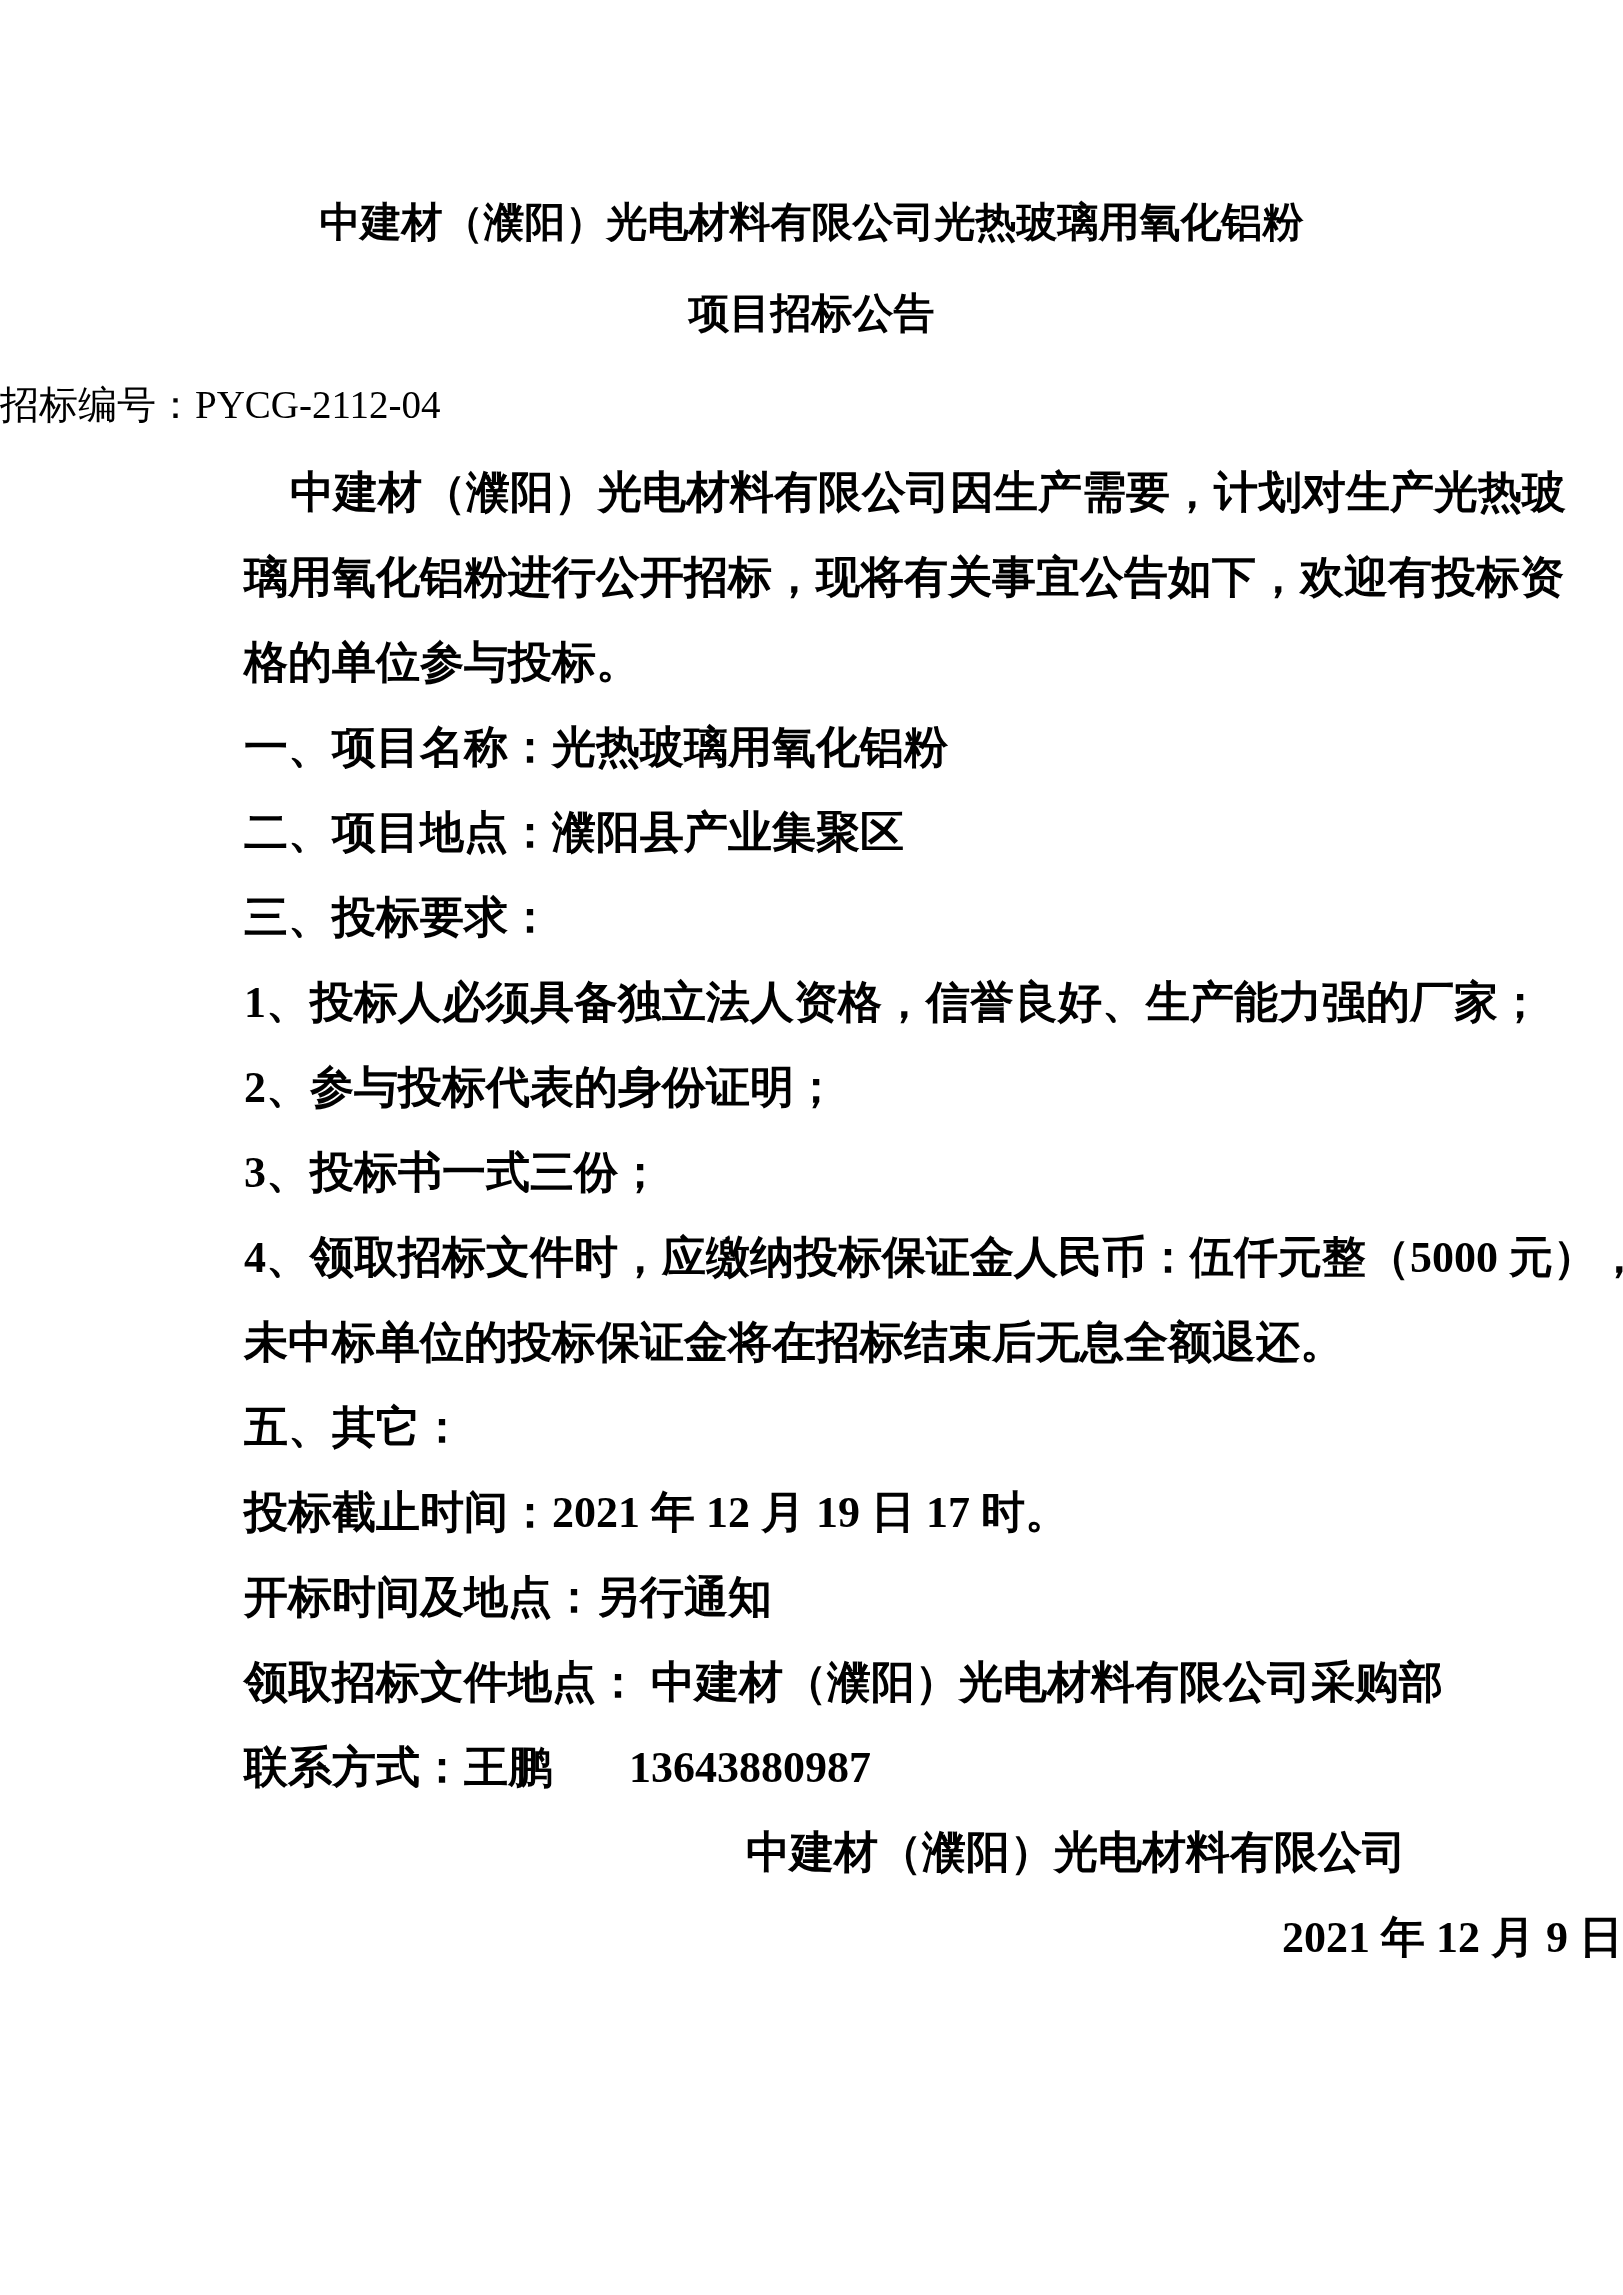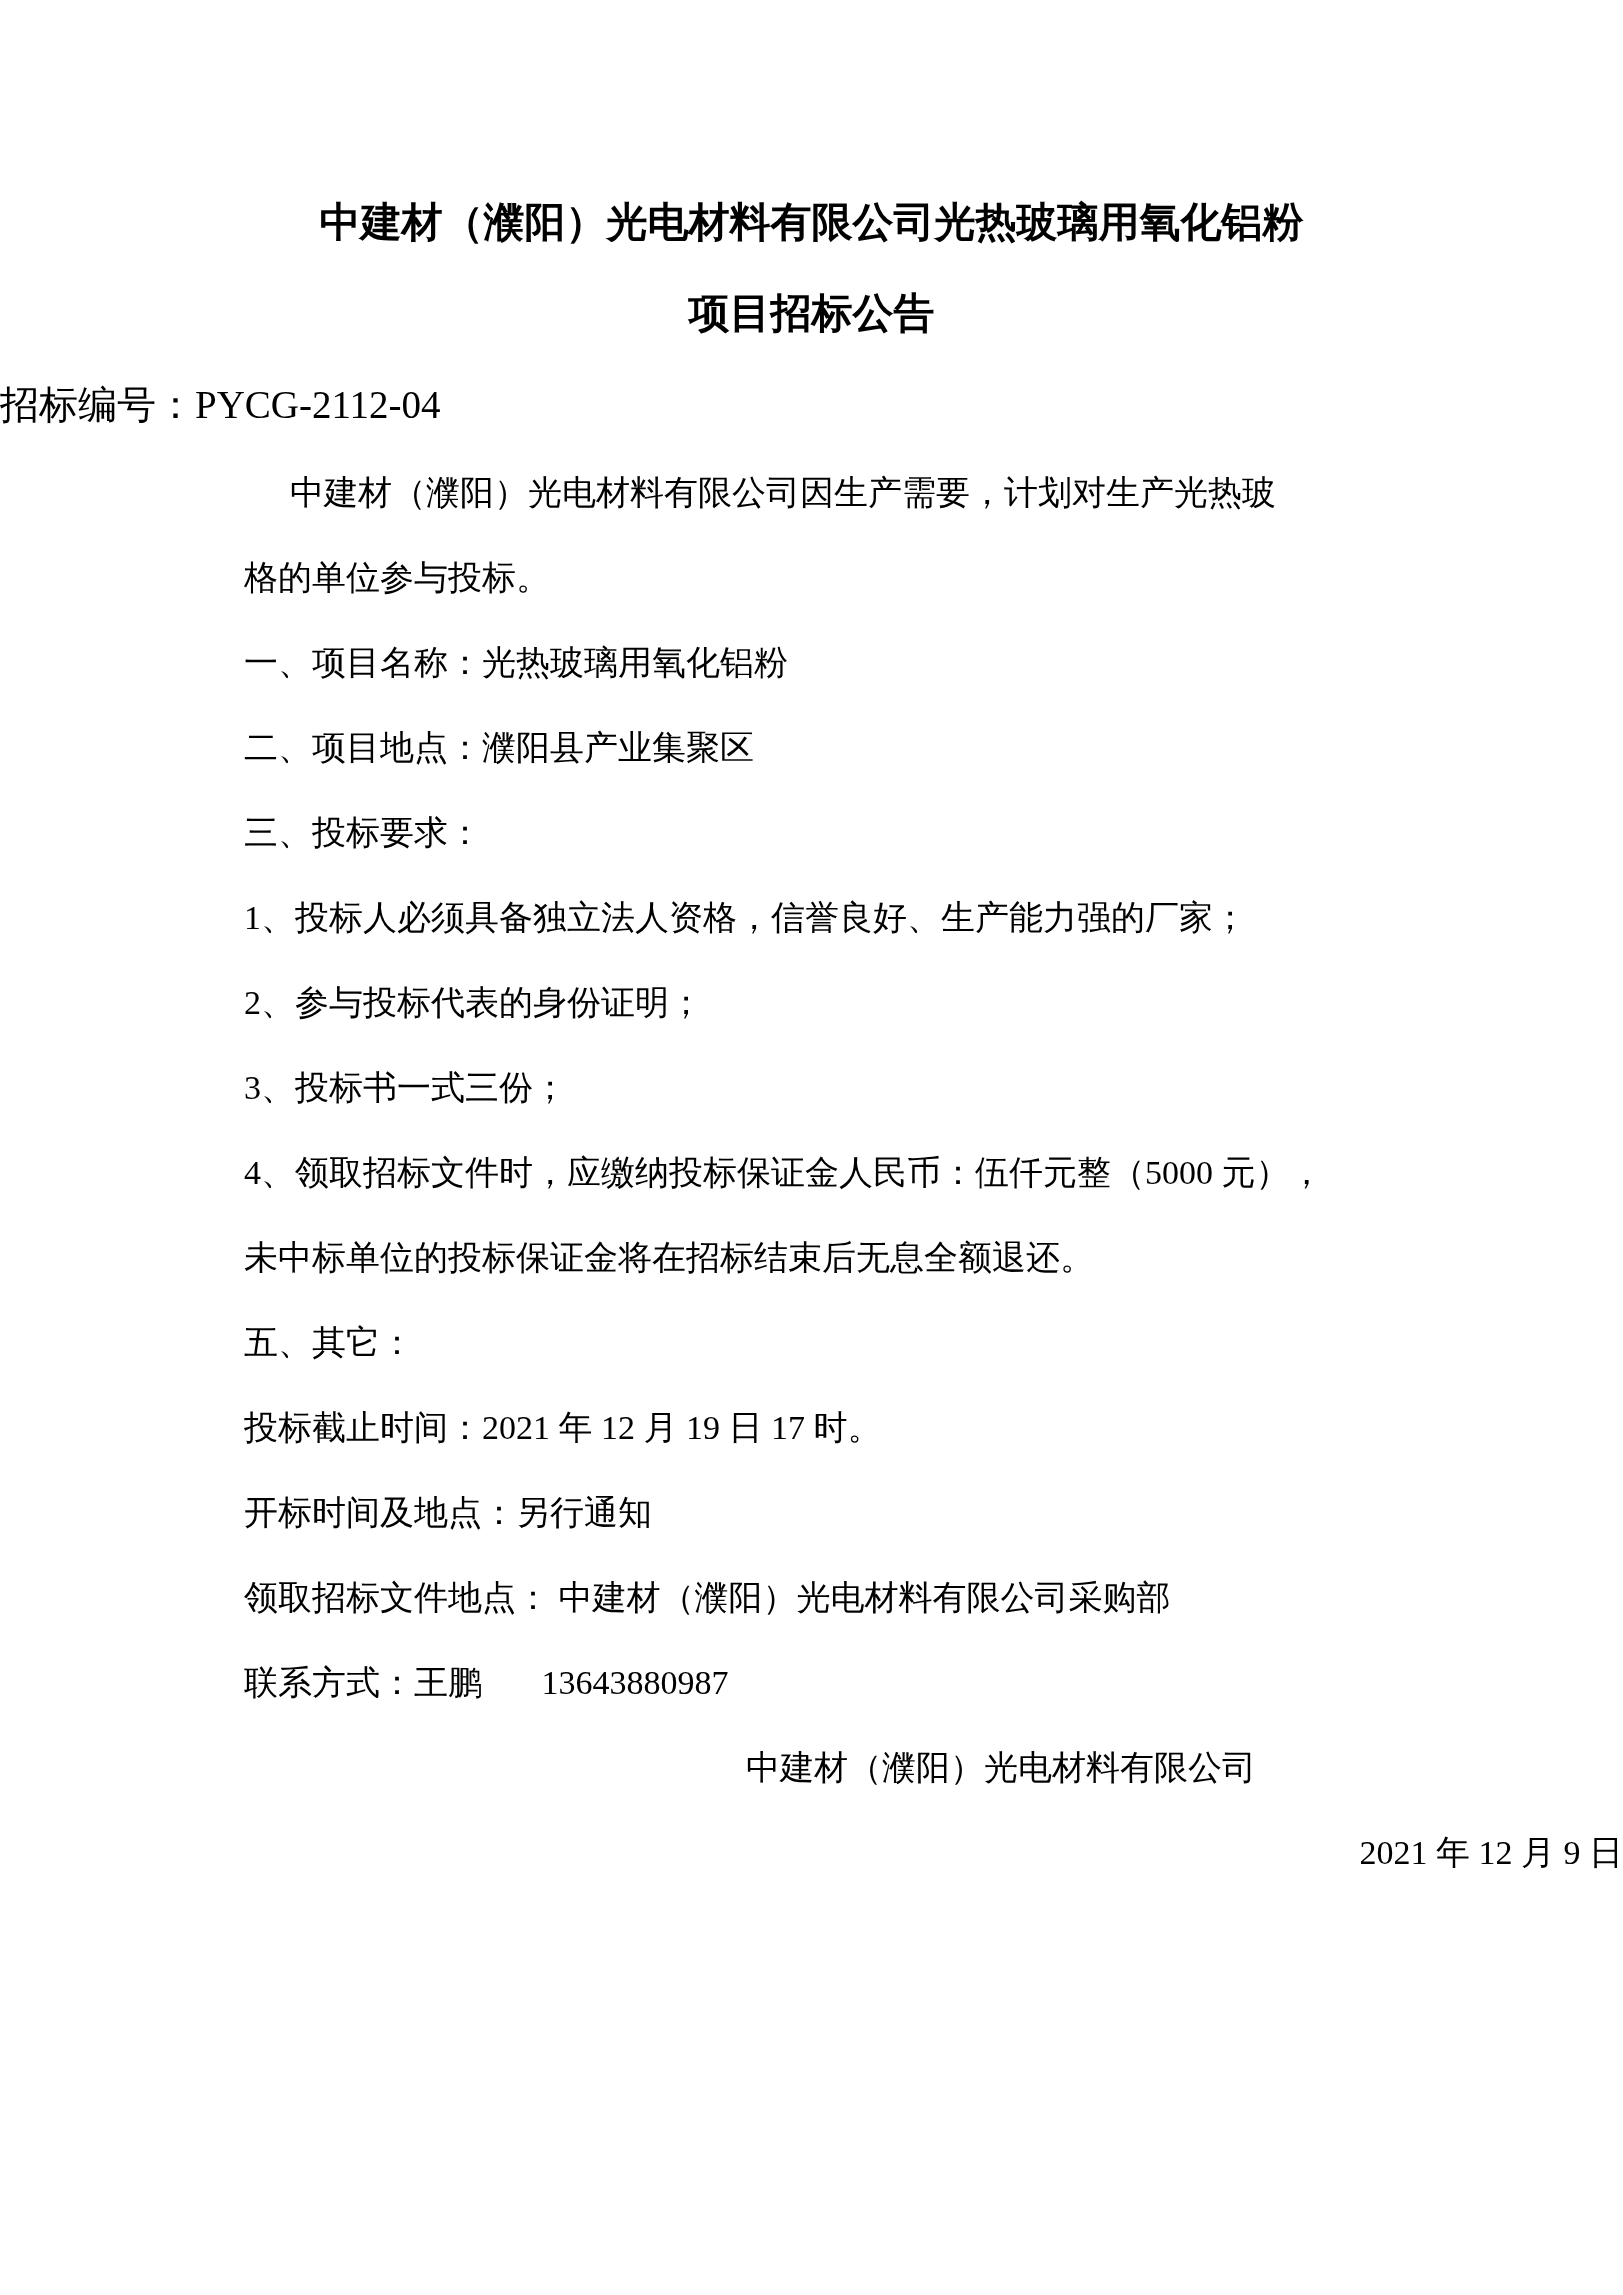--- a/index.html
+++ b/index.html
@@ -27,41 +27,42 @@
   .tender-no-line {
     font-family: "Liberation Serif", serif;
     font-weight: 400;
     font-size: 39px;
     line-height: 91px;
     white-space: pre;
   }
   
   .body-line {
     font-family: "Liberation Serif", serif;
-    font-weight: 400;
-    font-size: 34px;
+    font-weight: 700;
+    font-size: 44px;
     line-height: 85px;
     padding-left: 244px;
     white-space: pre;
   }
   .first-indent { text-indent: 46px; }
   .sign-company { padding-left: 746px; }
   .sign-date { padding-left: 860px; text-align: right; }
 </style>
 </head>
 <body>
 
 <div class="doc">
   <div class="content">
 
     <div class="title-line">中建材（濮阳）光电材料有限公司光热玻璃用氧化铝粉</div>
     <div class="title-line">项目招标公告</div>
     <div class="tender-no-line">招标编号：PYCG-2112-04</div>
 
     <div class="body-line first-indent">中建材（濮阳）光电材料有限公司因生产需要，计划对生产光热玻</div>
+    <div class="body-line">璃用氧化铝粉进行公开招标，现将有关事宜公告如下，欢迎有投标资</div>
     <div class="body-line">格的单位参与投标。</div>
 
     <div class="body-line">一、项目名称：光热玻璃用氧化铝粉</div>
     <div class="body-line">二、项目地点：濮阳县产业集聚区</div>
     <div class="body-line">三、投标要求：</div>
 
     <div class="body-line">1、投标人必须具备独立法人资格，信誉良好、生产能力强的厂家；</div>
     <div class="body-line">2、参与投标代表的身份证明；</div>
     <div class="body-line">3、投标书一式三份；</div>
     <div class="body-line">4、领取招标文件时，应缴纳投标保证金人民币：伍仟元整（5000 元），</div>

